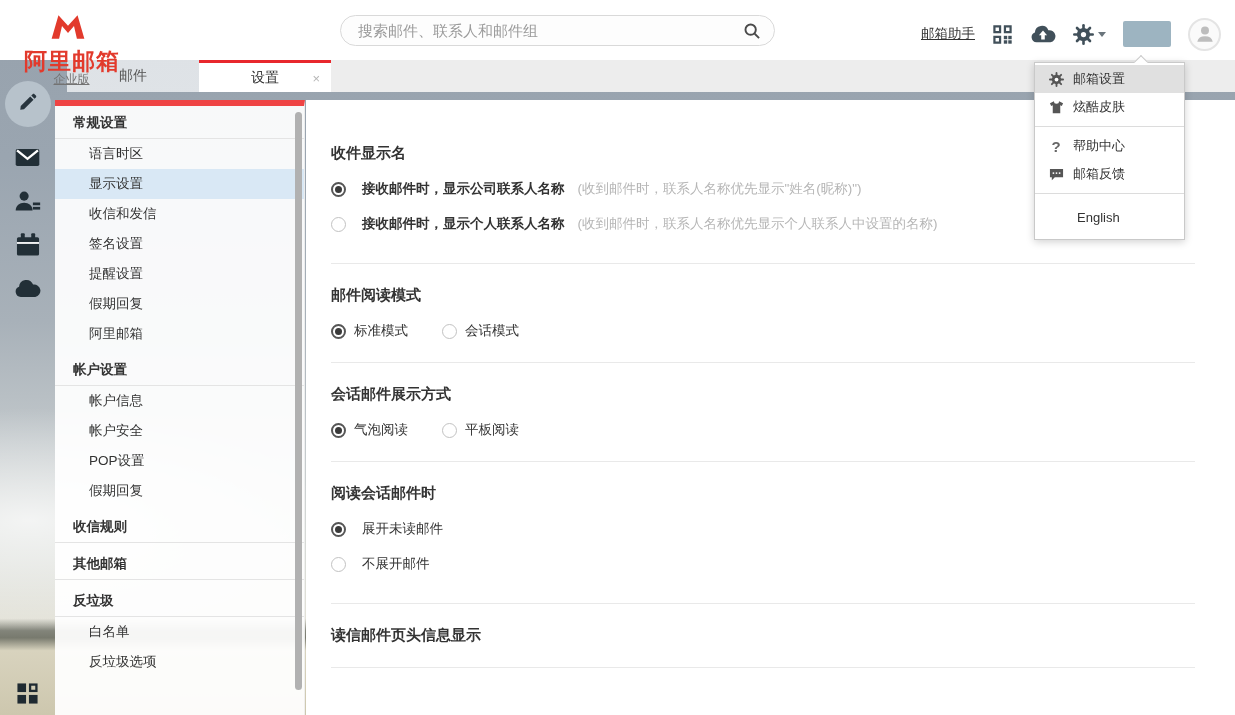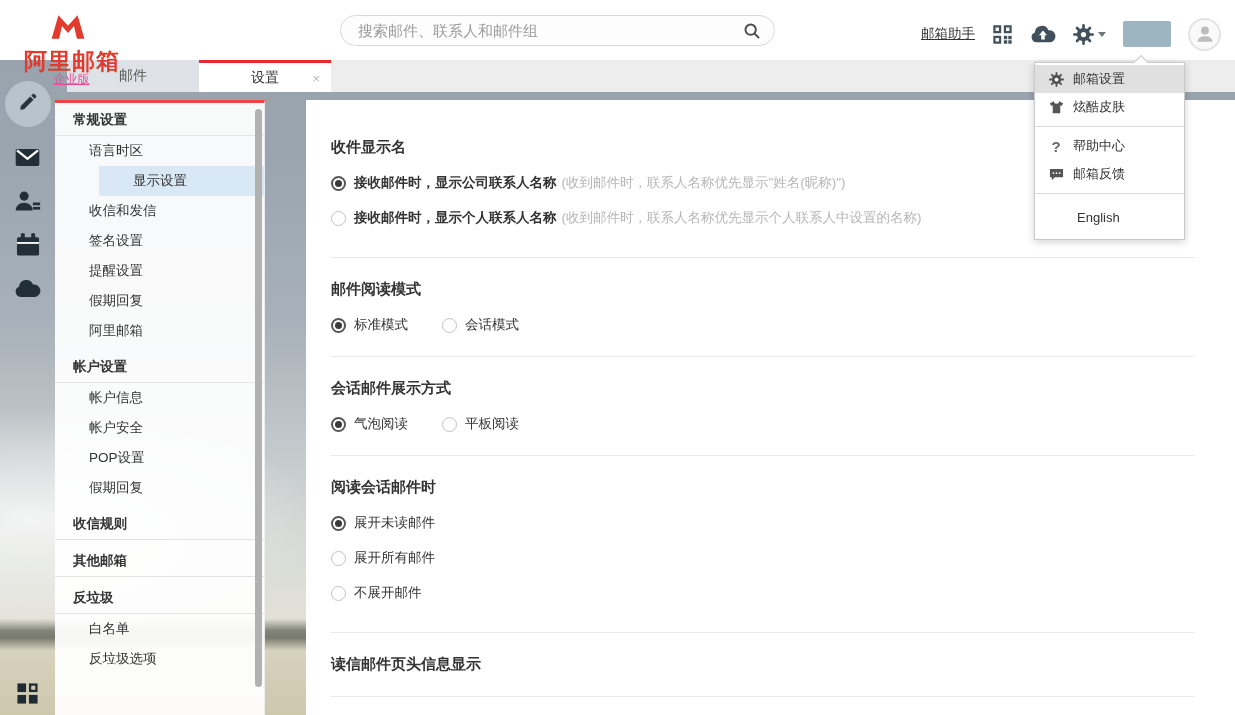--- a/index.html
+++ b/index.html
@@ -14,21 +14,21 @@
         #97a2ad 0%, #9aa5b0 22%, #a8b1b9 45%, #c2c8cb 62%,
         #d8dbd6 78%, #e2e1d7 86.5%, #82847a 88.2%, #787a6e 89.2%,
         #d8d3be 91%, #cdc7ae 100%);
   }
 
   
   #header { position:absolute; top:0; left:0; width:100%; height:60px; background:#fff; z-index:20; }
   #logo { position:absolute; left:16px; top:12px; display:flex; align-items:center;flex-direction:column; }
   #logo svg { width:40px; height:30px; }
   #logo .logo-text { font-size:23px; font-weight:bold; color:var(--brand-red,#e23a2c); margin-left:8px; letter-spacing:1px; }
-  #logo .logo-badge { font-size:12px; color:#ec4899; margin-left:7px; position:relative; top:-6px;text-decoration:underline; }
+  #logo .logo-badge { font-size:12px; color:#737373; margin-left:7px; position:relative; top:-6px;text-decoration:underline; }
 
   #searchbox { position:absolute; left:340px; top:15px; width:435px; height:31px;
     border:1px solid #d9d9d9; border-radius:16px; background:#fdfdfd; }
   #searchbox input { width:100%; height:100%; border:none; outline:none; background:transparent;
     padding:0 44px 0 17px; font-size:15px; color:#333; font-family:inherit; }
   #searchbox input::placeholder { color:#9b9b9b; }
   #searchbox .mag { position:absolute; right:13px; top:6px; width:18px; height:18px; color:#4a4a4a; }
 
   #header-right { position:absolute; right:14px; top:0; height:68px; display:flex; align-items:center; gap:17px; }
   #assistant-link { font-size:13.5px; color:#333; text-decoration:underline; cursor:pointer; }
@@ -48,35 +48,35 @@
 
   
   #tabstrip { position:absolute; left:55px; top:60px; right:0; height:32px; display:flex; z-index:5;padding-left:12px; }
   .tab { width:132px; display:flex; align-items:center; justify-content:center; font-size:14px; position:relative; cursor:pointer; }
   .tab.inactive { background:rgba(250,251,252,.72); color:#555; }
   .tab.active { background:#fff; color:#333; border-top:3px solid var(--tab-red,#e8282d); }
   .tab .close-x { position:absolute; right:11px; top:50%; transform:translateY(-50%); color:#b5b5b5; font-size:13px; line-height:1; cursor:pointer; }
   #tab-filler { flex:1; background:#ededed; }
 
   
-  #settings-nav { position:absolute; left:55px; top:100px; width:210px; height:615px;
-    background:rgba(255,255,255,.93); border-top:3px solid #ef4444; border-right:1px solid rgba(0,0,0,.05); }
+  #settings-nav { position:absolute; left:55px; top:100px; width:250px; height:615px;
+    background:rgba(255,255,255,.93); border-top:6px solid #ef4444; border-right:1px solid rgba(0,0,0,.05); }
   .nav-section { height:33px; line-height:33px; padding-left:18px; font-size:13.5px; font-weight:bold; color:#333;
     border-bottom:1px solid #e4e4e4; cursor:pointer; }
   .nav-section.gap { margin-top:4px; }
   .nav-item { height:30px; line-height:30px; padding-left:34px; font-size:13.5px; color:#333; cursor:pointer; }
-  .nav-item.selected { background:var(--nav-sel,#d9e8f5);margin-left:44px; }
+  .nav-item.selected { background:var(--nav-sel,#d9e8f5); }
   #nav-scrollbar { position:absolute; right:2px; top:6px; width:7px; height:578px; background:#b1b1b1; border-radius:4px; }
 
   
-  #main { position:absolute; left:306px; top:100px; right:0; bottom:0; background:#fff; padding-top:16px; }
+  #main { position:absolute; left:306px; top:100px; right:0; bottom:0; background:#fff; padding-top:22px; }
   .section { margin:0 40px 0 25px; padding:17px 0 13px; border-bottom:1px solid #e9e9e9; }
   .sec-title { font-size:15px; font-weight:bold; color:#333; margin:5px 0 9px; }
   .opts.inline { display:flex; gap:34px; margin:17px 0 9px; }
-  .opts.vertical .opt { margin:17px 0; }
+  .opts.vertical .opt { margin:17px 0;gap:8px; }
   .opt { display:flex; align-items:center; font-size:13.5px; color:#333; cursor:pointer; }
   .radio { width:15px; height:15px; border-radius:50%; margin-right:8px; flex:0 0 15px; position:relative; background:#fff; }
   .radio.on { border:2px solid #565656; }
   .radio.on::after { content:''; position:absolute; left:2px; top:2px; right:2px; bottom:2px; background:#3a3a3a; border-radius:50%; }
   .radio.off { border:1px solid #c2c2c2; }
   .opt .lbl.bold { font-weight:bold; }
   .opt .hint { color:#b6b6b6; margin-left:5px; }
 
   
   #user-menu { position:absolute; left:1034px; top:62px; width:151px; z-index:50;
@@ -284,24 +284,20 @@
       </div>
       <div class="section">
         <div class="sec-title">阅读会话邮件时</div>
         <div class="opts vertical">
           <label class="opt">
             <span class="radio on"></span>
             <span class="lbl">展开未读邮件</span>
           </label>
           <label class="opt">
             <span class="radio off"></span>
-            <span class="lbl">展开所有邮件</span>
-          </label>
-          <label class="opt">
-            <span class="radio off"></span>
             <span class="lbl">不展开邮件</span>
           </label>
         </div>
       </div>
       <div class="section">
         <div class="sec-title">读信邮件页头信息显示</div>
       </div>
     </div>
 </div>
 

